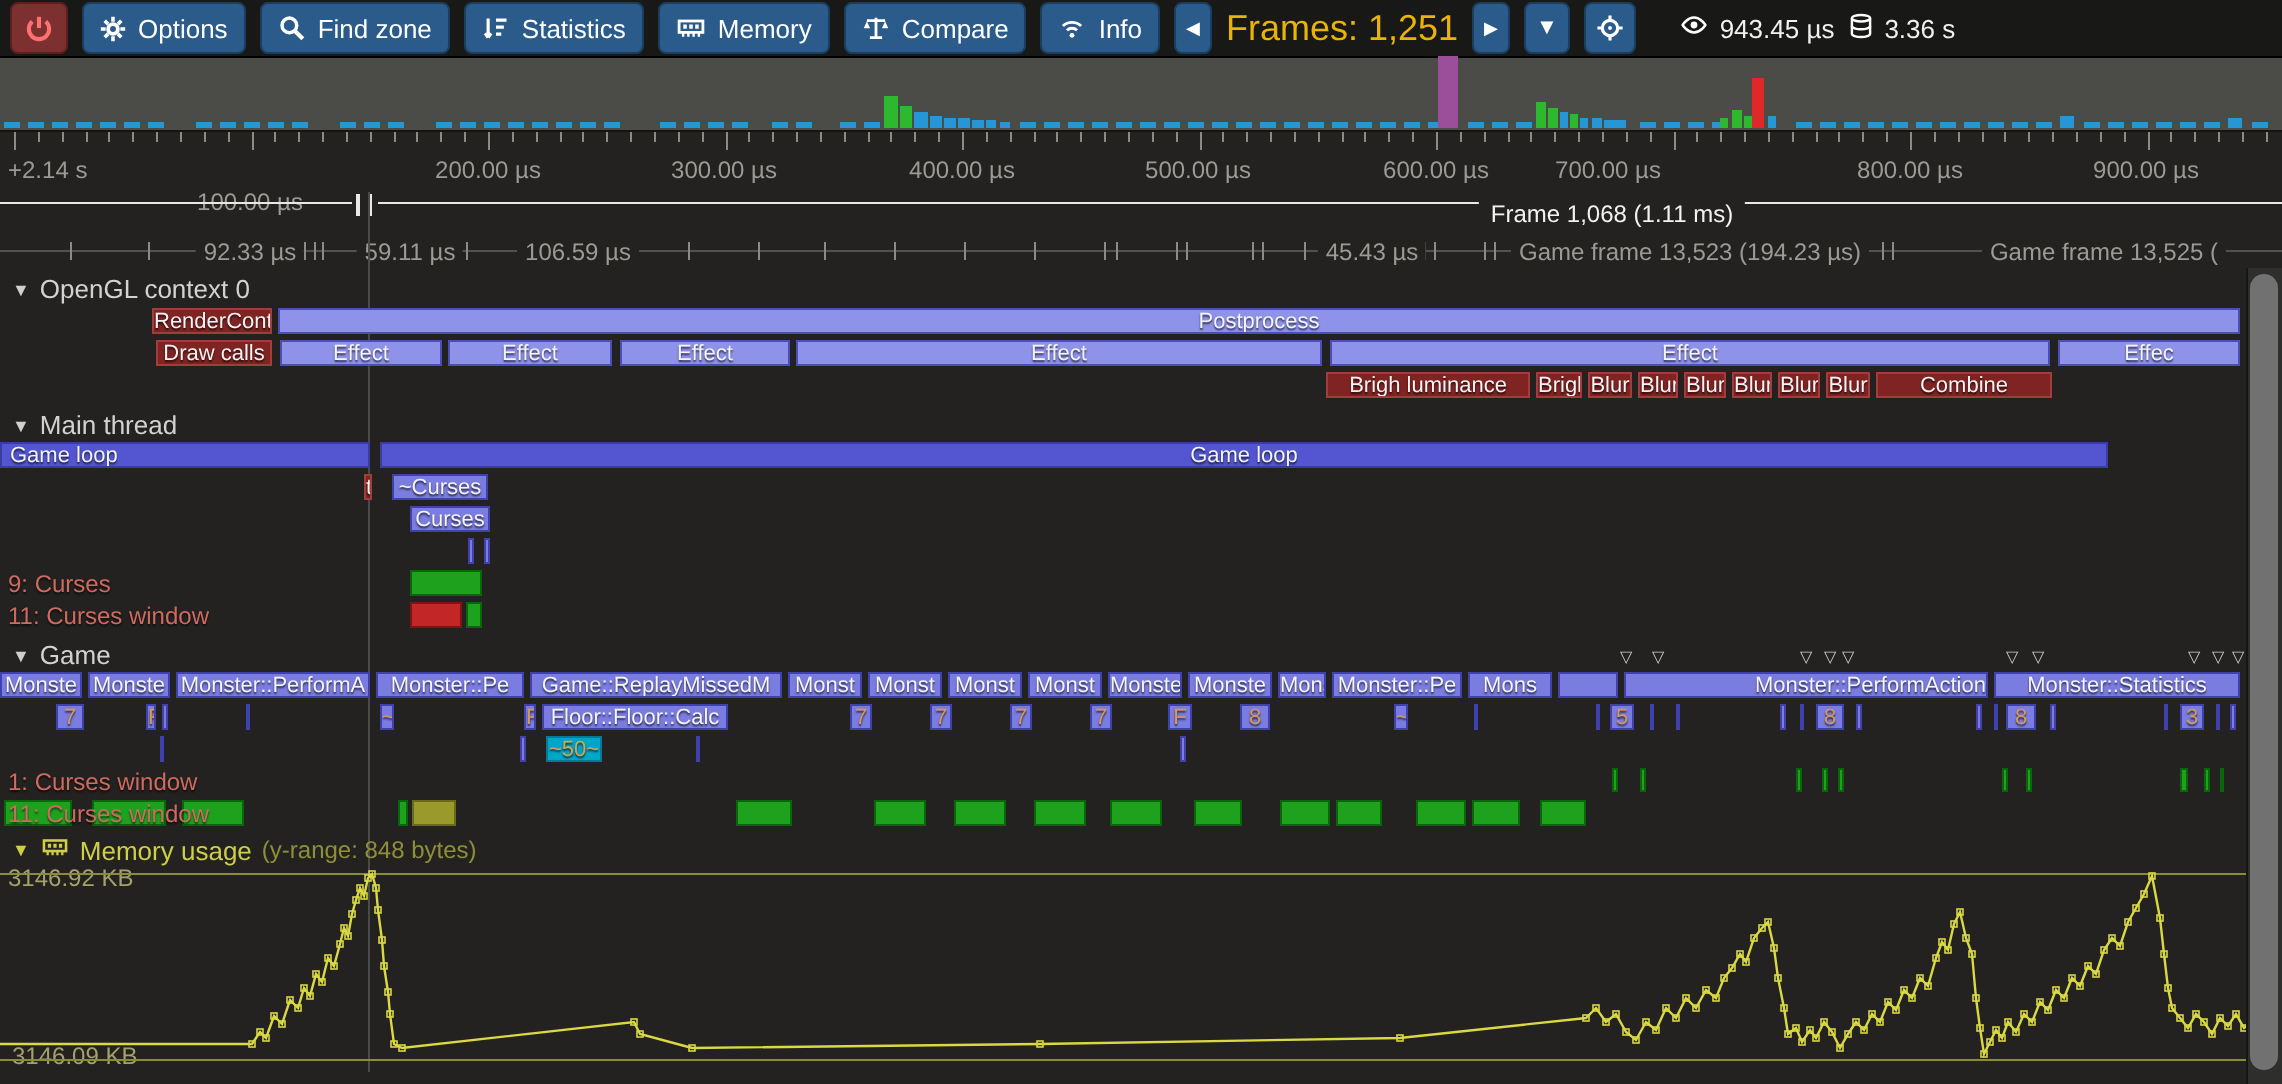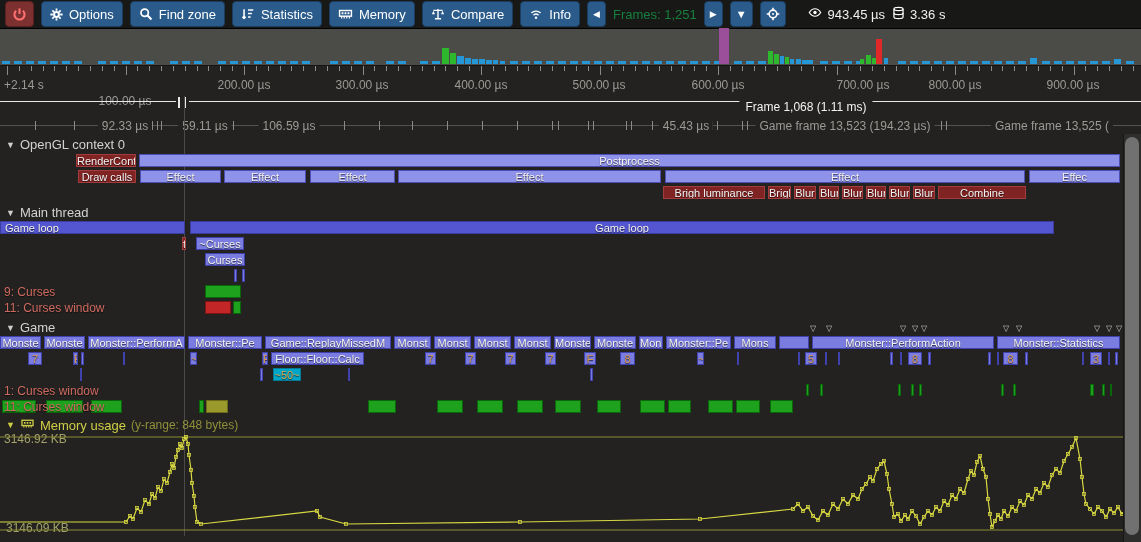--- a/index.html
+++ b/index.html
@@ -6,21 +6,21 @@
   #app{position:relative;width:1141px;height:542px;background:#232220;overflow:hidden;
        font-family:"Liberation Sans",sans-serif;color:#e8e8e8;-webkit-font-smoothing:antialiased;}
   
   .toolbar{position:absolute;left:0;top:0;width:1141px;height:29px;background:#181816;
            border-bottom:1px solid #000;display:flex;align-items:center;gap:7px;padding-left:5px;box-sizing:border-box;}
   .tbtn{display:flex;align-items:center;gap:6px;background:#2a5b8a;border:1px solid #1b3e60;border-radius:4px;
         padding:2px 8px;height:20px;font-size:13px;color:#fff;white-space:nowrap;cursor:default;}
   .tbtn svg{display:block}
   .tbtn.small{padding:2px 5px}
   .powerbtn{background:#7d3030;border-color:#5c1f1f;padding:2px 6px;}
-  .tlabel{font-size:13px;color:#15803d;white-space:nowrap;}
+  .tlabel{font-size:18px;color:#eab308;white-space:nowrap;}
   .tstat{display:flex;align-items:center;gap:5px;font-size:13px;color:#f0f0f0;white-space:nowrap;}
   .arrowglyph{font-size:9px;line-height:1;color:#fff;}
   
   .strip{position:absolute;left:0;top:29px;width:1141px;height:37px;background:#4b4b47;border-bottom:1px solid #151514;box-sizing:border-box;}
   .hbar{position:absolute;}
   
   .axis{position:absolute;left:0;top:66px;width:1141px;height:30px;}
   .tick{position:absolute;background:#8a8a86;width:1px;}
   .alabel{position:absolute;top:12px;font-size:12px;color:#9a9a96;white-space:nowrap;}
   
@@ -374,21 +374,21 @@
       <div class="tick" style="position: absolute; left: 1109.05px; top: 0px; width: 1px; height: 5px;"></div>
       <div class="tick" style="position: absolute; left: 1120.9px; top: 0px; width: 1px; height: 5px;"></div>
       <div class="tick" style="position: absolute; left: 1132.75px; top: 0px; width: 1px; height: 5px;"></div>
       <div class="alabel" style="position: absolute; left: 4px; top: 12px;">+2.14 s</div>
       <div class="alabel" style="position: absolute; left: 125px; top: 28px; transform: translateX(-50%);">100.00 µs</div>
       <div class="alabel" style="position: absolute; left: 244px; top: 12px; transform: translateX(-50%);">200.00 µs</div>
       <div class="alabel" style="position: absolute; left: 362px; top: 12px; transform: translateX(-50%);">300.00 µs</div>
       <div class="alabel" style="position: absolute; left: 481px; top: 12px; transform: translateX(-50%);">400.00 µs</div>
       <div class="alabel" style="position: absolute; left: 599px; top: 12px; transform: translateX(-50%);">500.00 µs</div>
       <div class="alabel" style="position: absolute; left: 718px; top: 12px; transform: translateX(-50%);">600.00 µs</div>
-      <div class="alabel" style="position: absolute; left: 863px; top: 12px; transform: translateX(-50%);">700.00 µs</div>
+      <div class="alabel" style="position: absolute; left: 804px; top: 12px; transform: translateX(-50%);">700.00 µs</div>
       <div class="alabel" style="position: absolute; left: 955px; top: 12px; transform: translateX(-50%);">800.00 µs</div>
       <div class="alabel" style="position: absolute; left: 1073px; top: 12px; transform: translateX(-50%);">900.00 µs</div>
     </div>
 
   <div>
     <div class="band1seg" style="left:0;width:176px"></div>
     <div class="band1seg" style="left:189px;width:952px"></div>
     <div id="gapmarks">
         <div class="gapmark" style="position: absolute; left: 178px; top: 97px; width: 2px; height: 11px;"></div>
         <div class="gapmark" style="position: absolute; left: 184px; top: 97px; width: 2px; height: 11px;"></div>
@@ -488,21 +488,21 @@
       <div class="zbar c-p" style="position: absolute; left: 394px; top: 336px; width: 37px; height: 13px;">Monst</div>
       <div class="zbar c-p" style="position: absolute; left: 434px; top: 336px; width: 37px; height: 13px;">Monst</div>
       <div class="zbar c-p" style="position: absolute; left: 474px; top: 336px; width: 37px; height: 13px;">Monst</div>
       <div class="zbar c-p" style="position: absolute; left: 514px; top: 336px; width: 37px; height: 13px;">Monst</div>
       <div class="zbar c-p" style="position: absolute; left: 554px; top: 336px; width: 37px; height: 13px;">Monste</div>
       <div class="zbar c-p" style="position: absolute; left: 594px; top: 336px; width: 42px; height: 13px;">Monste</div>
       <div class="zbar c-p" style="position: absolute; left: 639px; top: 336px; width: 24px; height: 13px;">Mons</div>
       <div class="zbar c-p" style="position: absolute; left: 666px; top: 336px; width: 65px; height: 13px;">Monster::Pe</div>
       <div class="zbar c-p" style="position: absolute; left: 734px; top: 336px; width: 42px; height: 13px;">Mons</div>
       <div class="zbar c-p" style="position: absolute; left: 779px; top: 336px; width: 30px; height: 13px;"></div>
-      <div class="zbar c-p" style="position: absolute; left: 812px; top: 336px; width: 182px; height: 13px;">Monster::PerformAction</div>
+      <div class="zbar c-p" style="position: absolute; left: 812px; top: 336px; width: 182px; height: 13px; text-align: right;">Monster::PerformAction</div>
       <div class="zbar c-p" style="position: absolute; left: 997px; top: 336px; width: 123px; height: 13px;">Monster::Statistics</div>
       <div class="zbar c-d" style="position: absolute; left: 28px; top: 352px; width: 14px; height: 13px;">7</div>
       <div class="zbar c-d" style="position: absolute; left: 73px; top: 352px; width: 5px; height: 13px;">F</div>
       <div class="zbar c-d" style="position: absolute; left: 81px; top: 352px; width: 3px; height: 13px;"></div>
       <div class="zbar c-d" style="position: absolute; left: 123px; top: 352px; width: 2px; height: 13px;"></div>
       <div class="zbar c-d" style="position: absolute; left: 190px; top: 352px; width: 7px; height: 13px;">~</div>
       <div class="zbar c-d" style="position: absolute; left: 262px; top: 352px; width: 6px; height: 13px;">F</div>
       <div class="zbar c-p" style="position: absolute; left: 271px; top: 352px; width: 93px; height: 13px;">Floor::Floor::Calc</div>
       <div class="zbar c-d" style="position: absolute; left: 425px; top: 352px; width: 11px; height: 13px;">7</div>
       <div class="zbar c-d" style="position: absolute; left: 465px; top: 352px; width: 11px; height: 13px;">7</div>

